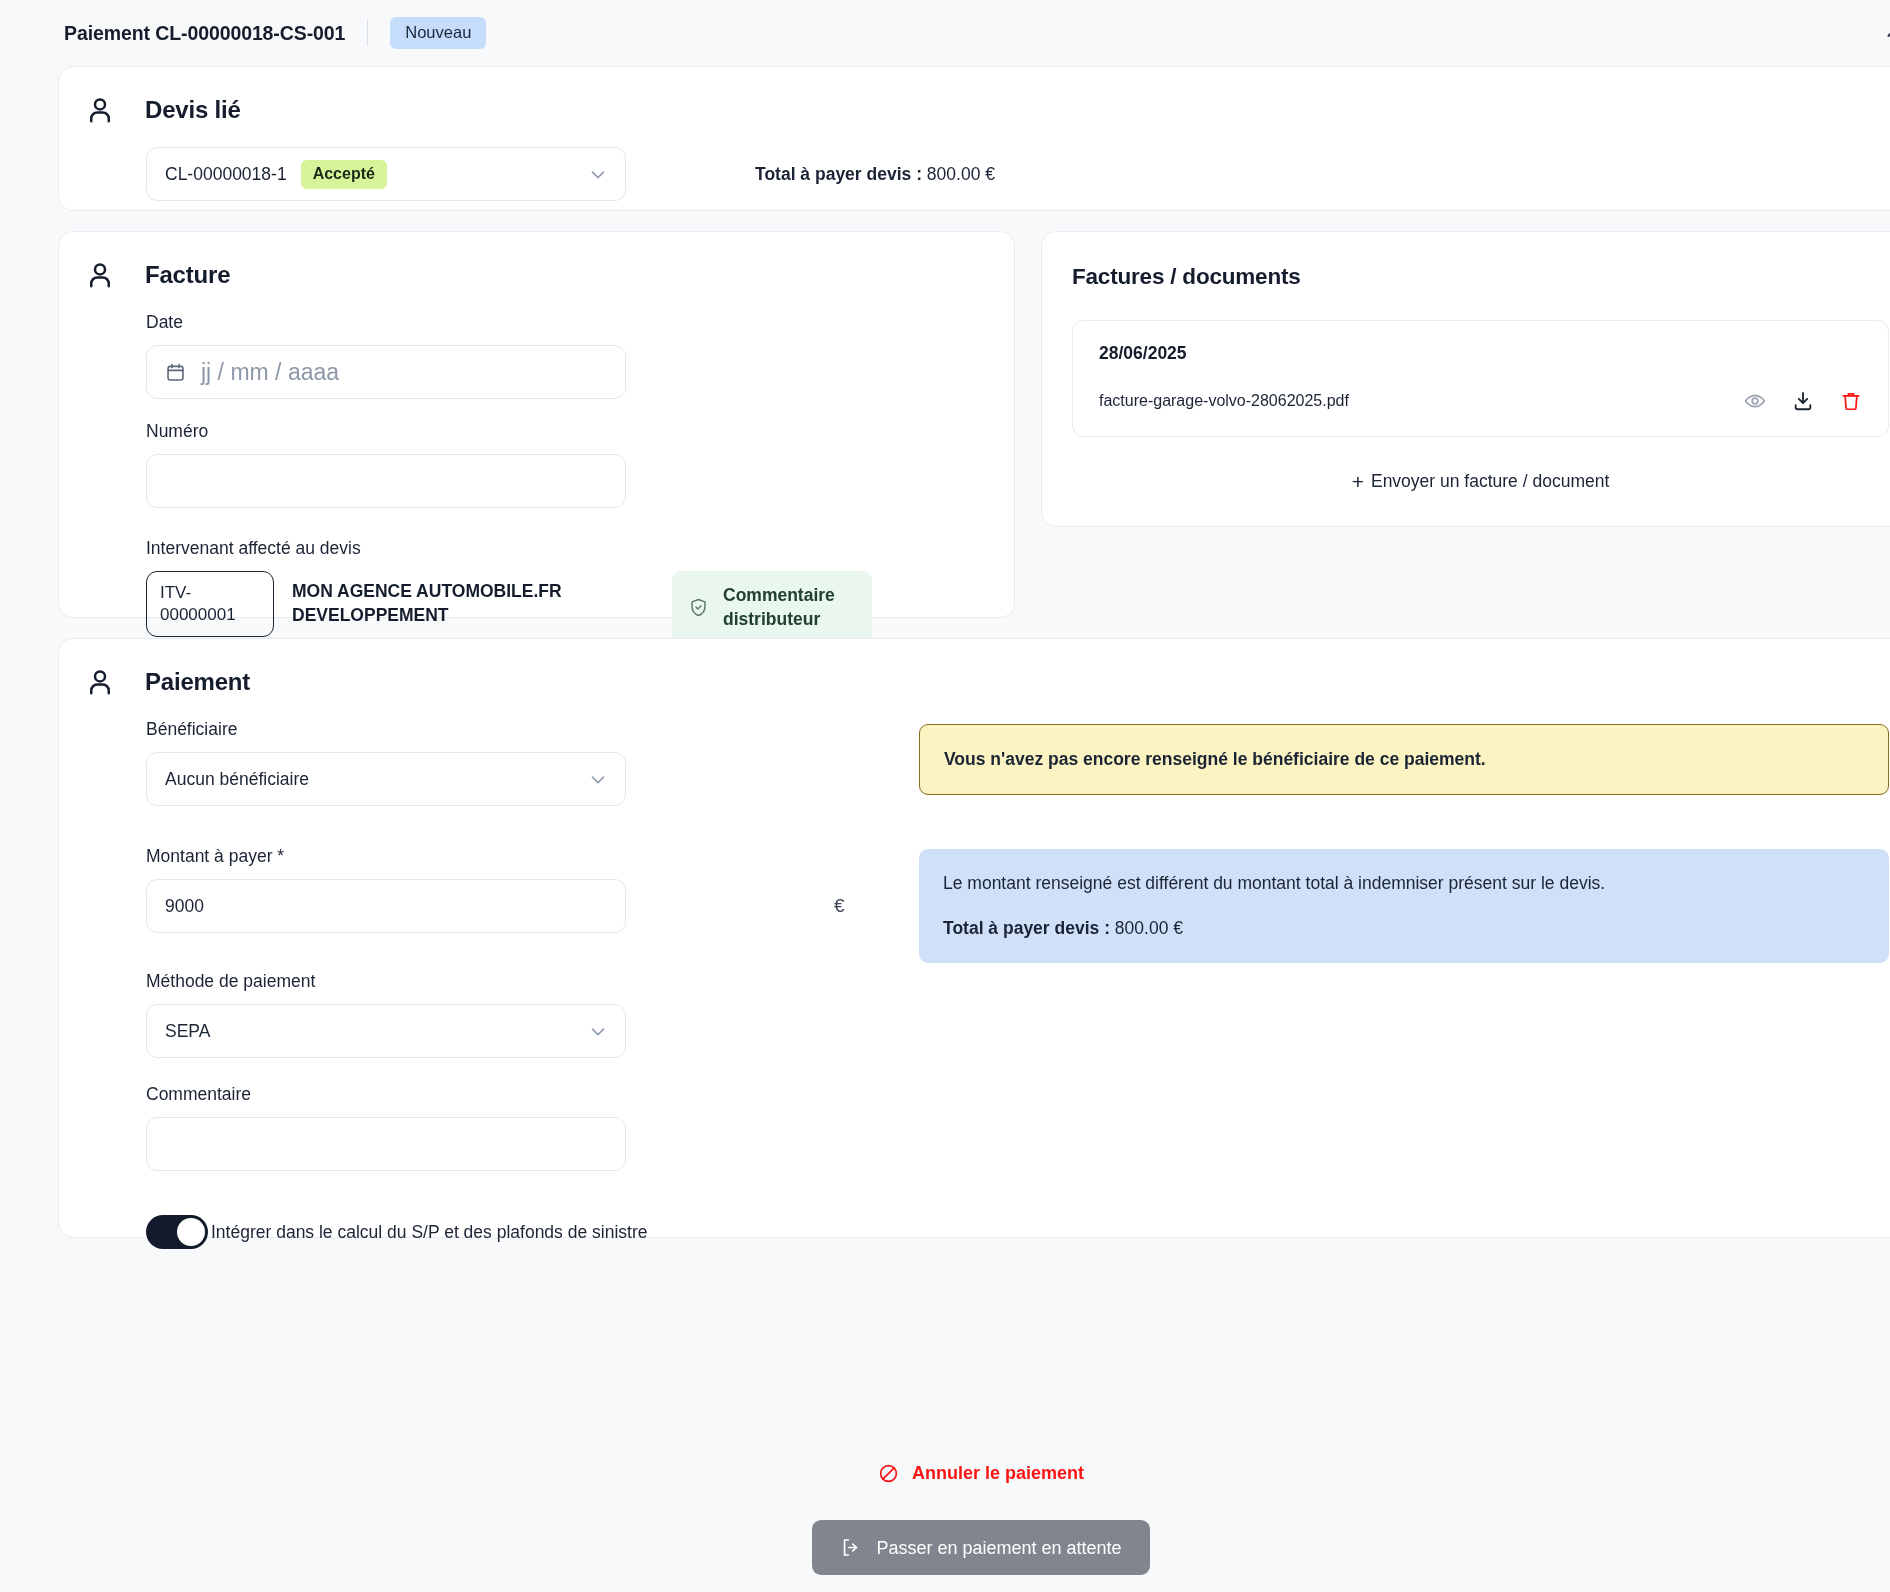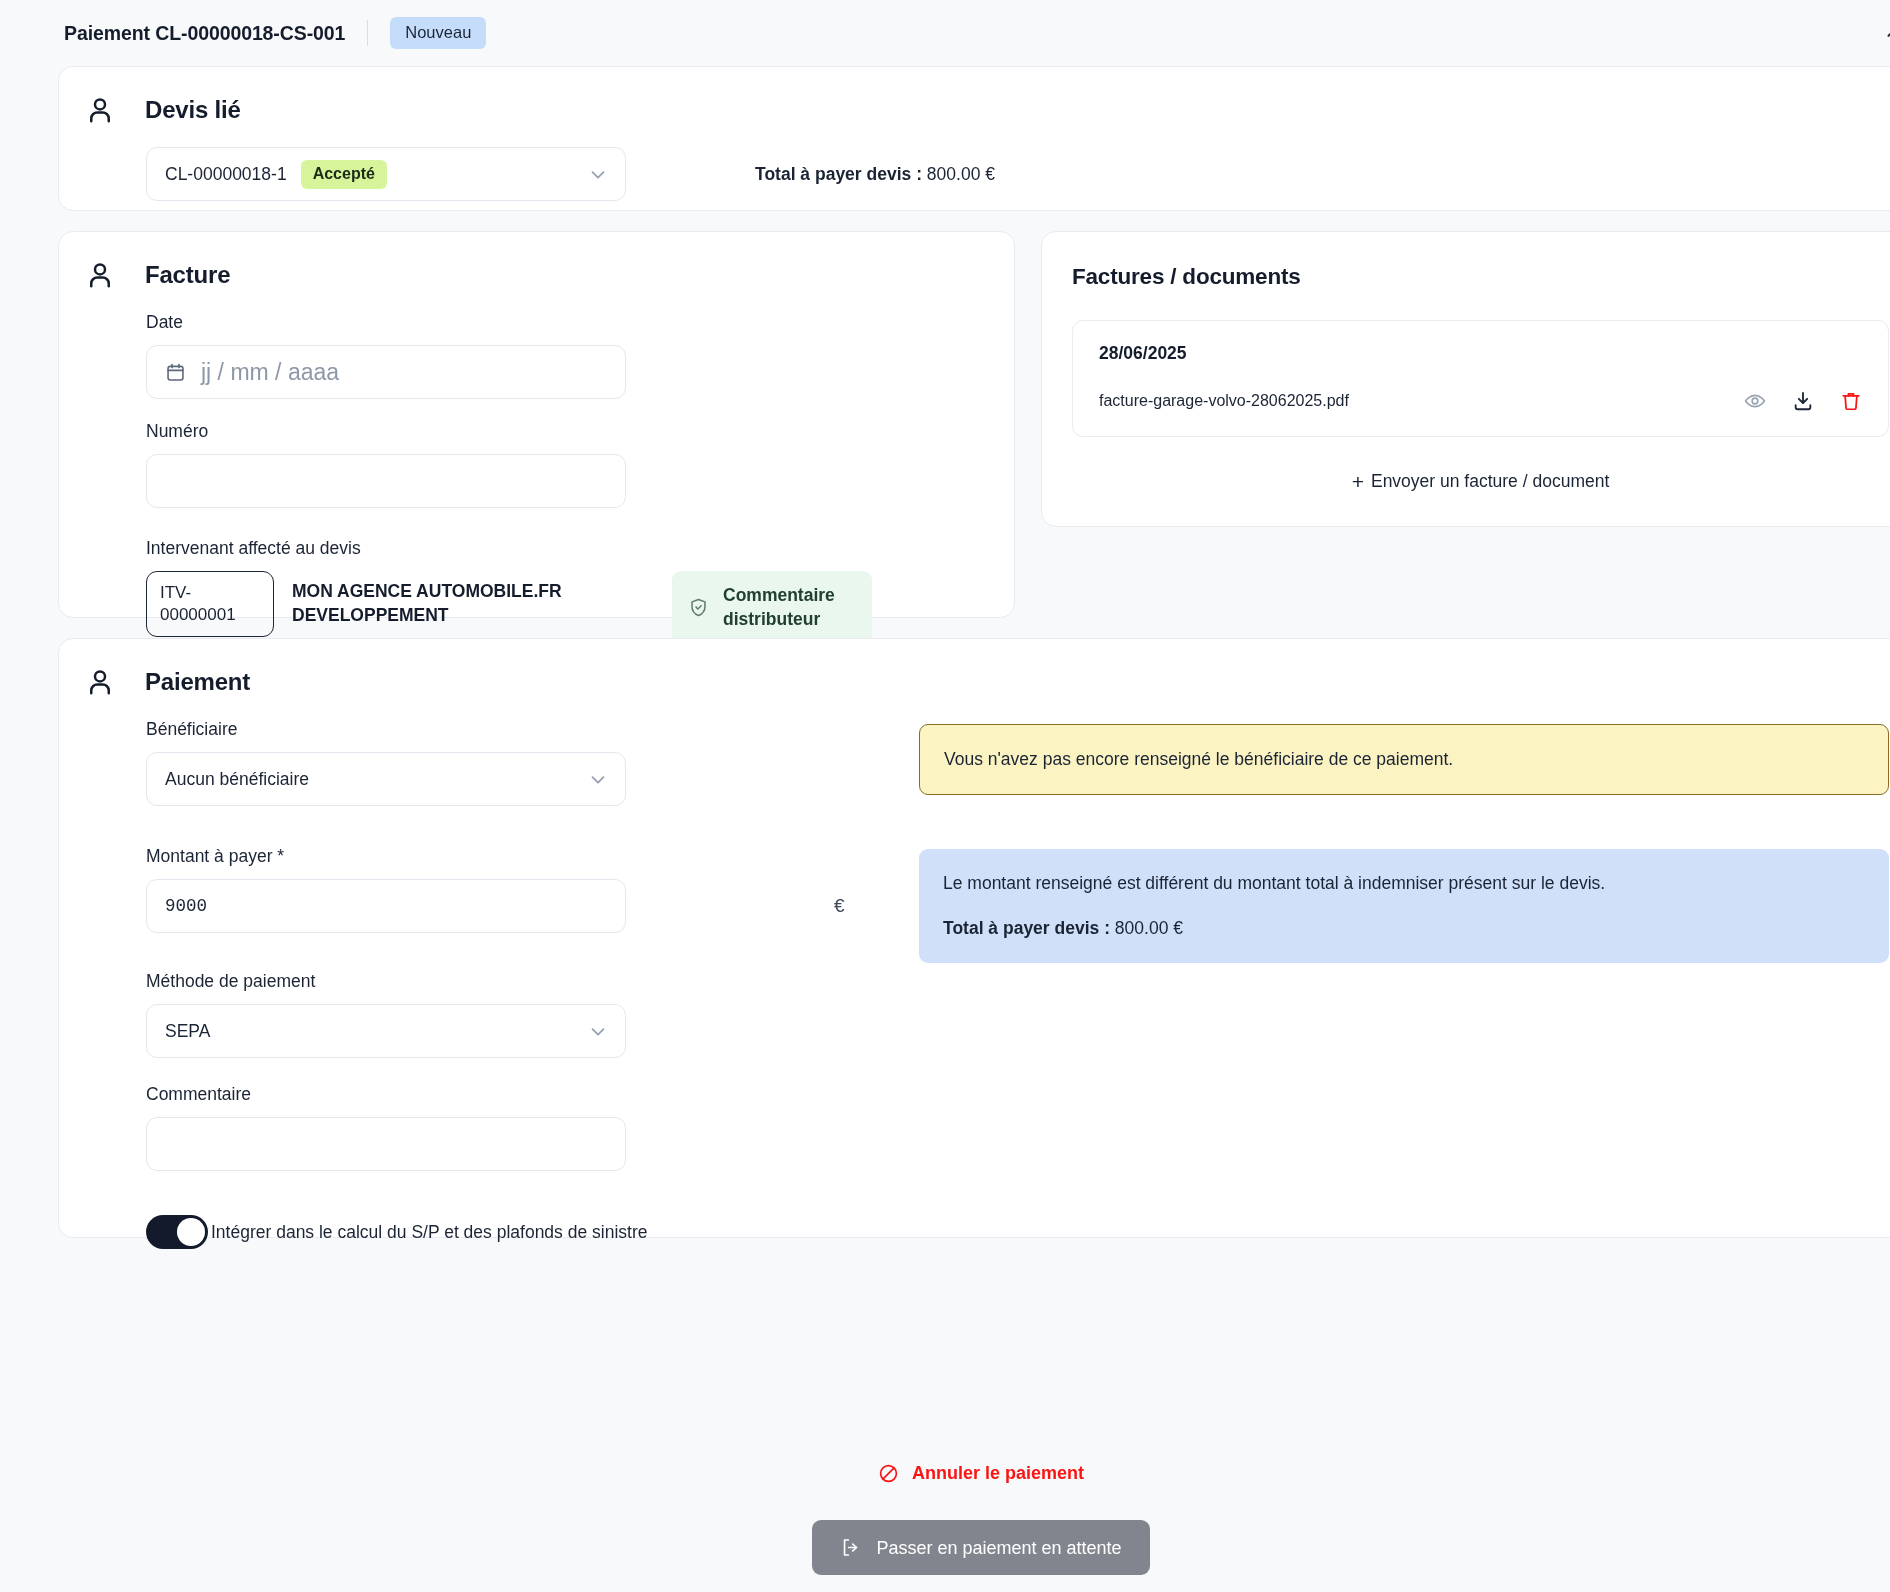--- a/index.html
+++ b/index.html
@@ -115,21 +115,21 @@
     height: 54px;
     width: 480px;
     border: 1px solid #e4e8ee;
     border-radius: 11px;
     background: #fff;
     display: flex;
     align-items: center;
     gap: 15px;
     padding: 0 18px;
   }
-  .input-text { font-size: 17.5px; color: #1b2435; font-family: Liberation Mono, monospace; }
+  .input-text { font-size: 17.5px; color: #1b2435; }
   .input-ph { font-size: 23px; color: #8d98a8; }
   .cal-icon { width: 21px; height: 21px; color: #5d6778; flex: 0 0 21px; }
 
   .facture-body { padding: 22px 0 0 87px; }
   .gap-22 { height: 22px; }
   .gap-30 { height: 30px; }
 
   .intervenant-row { display: flex; align-items: flex-start; gap: 18px; margin-top: 11px; }
   .itv-chip {
     border: 1px solid #1d2635;
@@ -195,21 +195,21 @@
 
   .amount-row { display: flex; align-items: center; gap: 0; }
   .euro { font-size: 19px; color: #3d4757; margin-left: 208px; }
 
   .alert {
     border-radius: 9px;
     padding: 22px 24px;
     font-size: 17.5px;
     line-height: 1.42;
   }
-  .alert-warn { background: #fbf3c1; border: 1px solid #8a6d24; color: #1b2435; }
+  .alert-warn { background: #fbf3c1; border: 1px solid #8a6d24; color: #1b2435; font-weight: bold; }
   .alert-info { background: #cfe0f8; color: #1b2435; }
   .alert-info p + p { margin-top: 20px; }
 
   .toggle-row { display: flex; align-items: center; gap: 3px; margin-top: 44px; }
   .toggle {
     width: 62px; height: 34px;
     border-radius: 18px;
     background: #121a2b;
     position: relative;
     flex: 0 0 62px;

